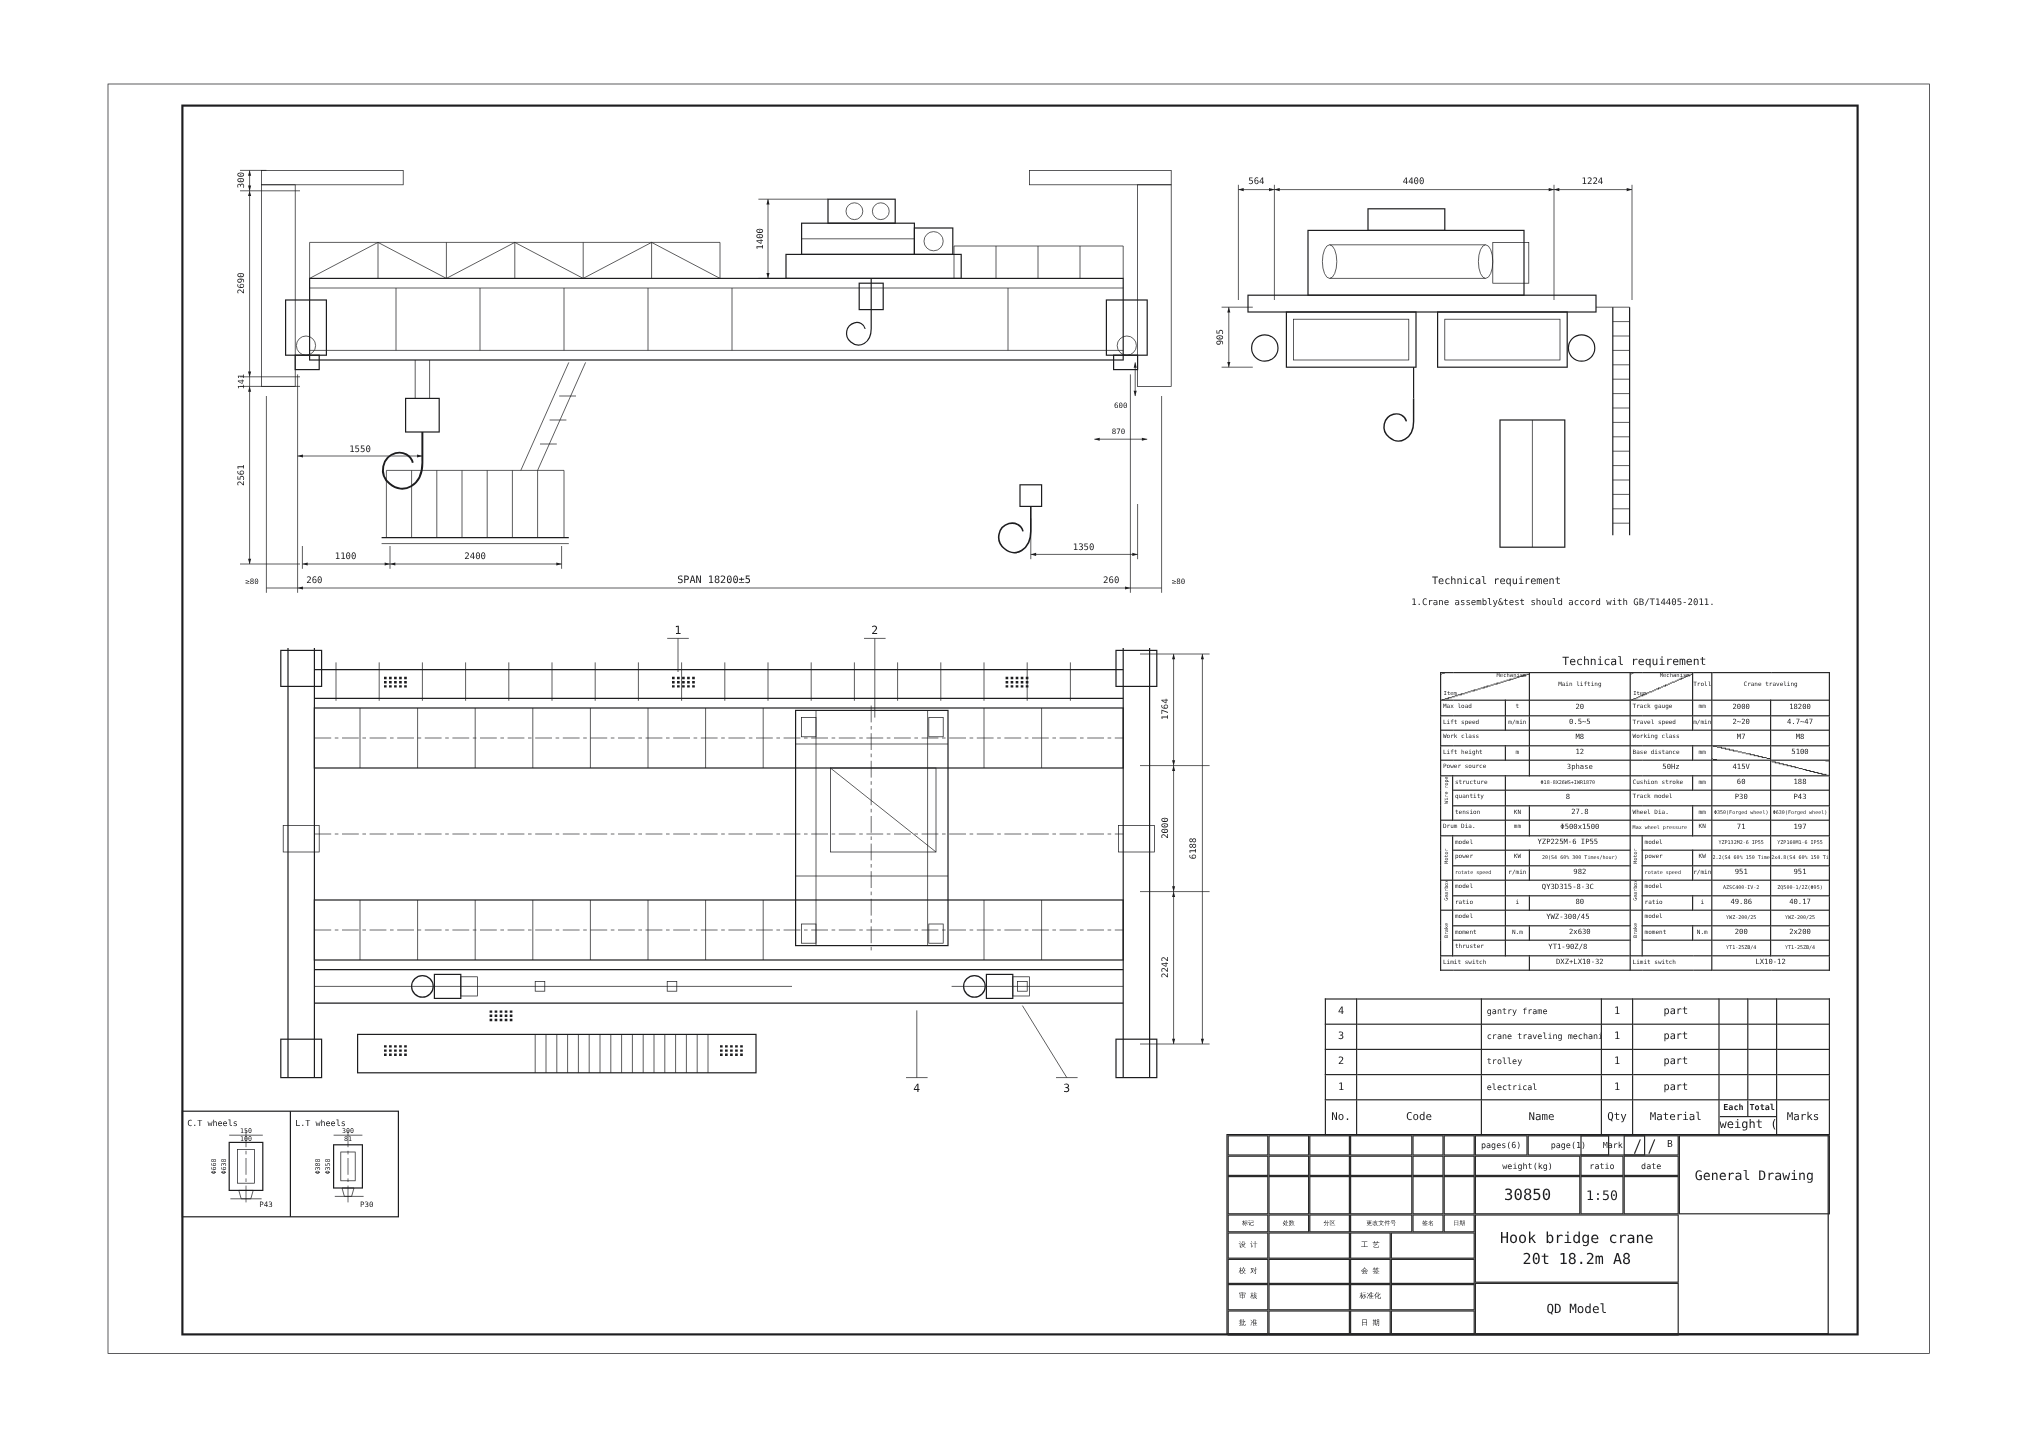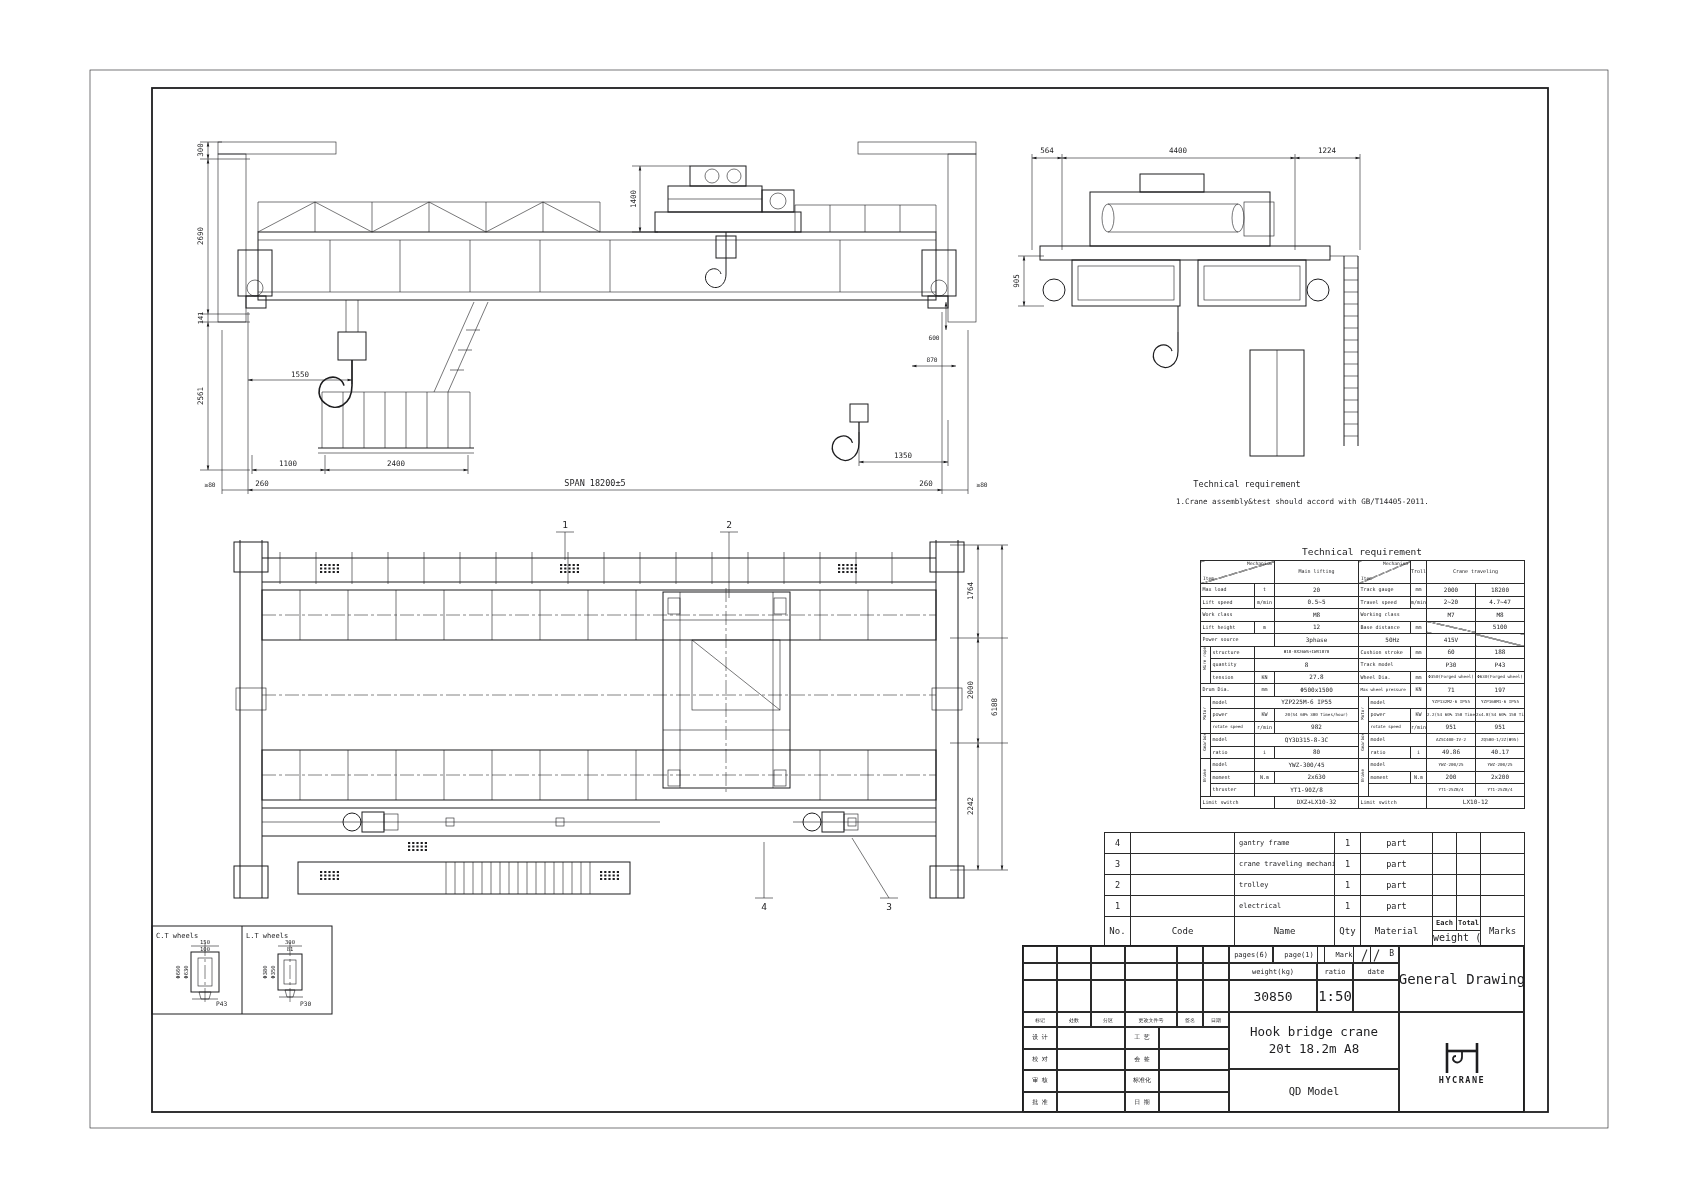--- a/index.html
+++ b/index.html
@@ -37,21 +37,21 @@
   .parts .wcell{padding:0;vertical-align:top;}
   .parts .wtop{display:flex;border-bottom:.9px solid #2a2a2a;font-size:7px;height:13px;line-height:13px;font-weight:bold;}
   .parts .wtop span{flex:1;}
   .parts .wtop span:first-child{border-right:.9px solid #2a2a2a;}
   .parts .wbot{font-size:10px;height:14px;line-height:14px;}
   
   .tb{position:absolute;left:1022px;top:945px;width:502px;height:167px;border:1.3px solid #1d1d1f;box-sizing:border-box;}
   .tc{position:absolute;box-sizing:border-box;border:.8px solid #2a2a2a;display:flex;
       align-items:center;justify-content:center;overflow:hidden;white-space:nowrap;}
   .f5{font-size:5px;} .f6{font-size:6px;} .f7{font-size:7px;} .f8{font-size:8px;}
-  .f11{font-size:14px;} .f13{font-size:13px;}
+  .f11{font-size:11px;} .f13{font-size:13px;}
   .markcell i{position:absolute;width:1px;height:13px;background:#2a2a2a;transform:rotate(22deg);}
   .prod{flex-direction:column;line-height:1.35;font-size:12.5px;}
   .brandtxt{letter-spacing:1.5px;font-weight:bold;font-size:8.5px;}
 </style>
 </head>
 <body>
 
 <div class="sheet">
 
 <svg width="1697" height="1200" viewBox="0 0 1697 1200">
@@ -744,21 +744,21 @@
   <div class="tc" style="left:154px;top:17px;width:26px;height:17px"></div>
   <div class="tc" style="left:180px;top:17px;width:26px;height:17px"></div>
   <div class="tc" style="left:0;top:34px;width:34px;height:32px"></div>
   <div class="tc" style="left:34px;top:34px;width:34px;height:32px"></div>
   <div class="tc" style="left:68px;top:34px;width:34px;height:32px"></div>
   <div class="tc" style="left:102px;top:34px;width:52px;height:32px"></div>
   <div class="tc" style="left:154px;top:34px;width:26px;height:32px"></div>
   <div class="tc" style="left:180px;top:34px;width:26px;height:32px"></div>
 
   <div class="tc f7" style="left:206px;top:0;width:44px;height:17px">pages(6)</div>
-  <div class="tc f7" style="left:250px;top:0;width:52px;height:17px">page(1)</div>
+  <div class="tc f7" style="left:250px;top:0;width:68px;height:17px">page(1)</div>
   <div class="tc f7" style="left:294px;top:0;width:54px;height:17px">Mark</div>
   <div class="tc f8 markcell" style="left:330px;top:0;width:46px;height:17px">
     <i style="left:10px;top:2px"></i>
         <i style="left:22px;top:2px"></i>
     <span style="position:absolute;right:4px;top:2px">B</span>
   </div>
   <div class="tc f7" style="left:206px;top:17px;width:88px;height:17px">weight(kg)</div>
   <div class="tc f7" style="left:294px;top:17px;width:36px;height:17px">ratio</div>
   <div class="tc f7" style="left:330px;top:17px;width:46px;height:17px">date</div>
   <div class="tc f13" style="left:206px;top:34px;width:88px;height:32px">30850</div>
@@ -790,26 +790,15 @@
   <div class="tc" style="left:34px;top:145.5px;width:68px;height:21.5px"></div>
   <div class="tc f6" style="left:102px;top:145.5px;width:34px;height:21.5px">日 期</div>
   <div class="tc" style="left:136px;top:145.5px;width:70px;height:21.5px"></div>
 
   <div class="tc prod" style="left:206px;top:66px;width:170px;height:57px">
     <div>Hook bridge crane</div>
     <div>20t 18.2m A8</div>
   </div>
   <div class="tc" style="left:206px;top:123px;width:170px;height:44px;font-size:10.5px">QD Model</div>
 
-  <div class="tc" style="left:376px;top:66px;width:126px;height:101px;flex-direction:column">
-    <svg width="46" height="34" viewBox="0 0 46 34">
-      <g stroke="#1d1d1f" stroke-width="2.6" fill="none">
-        <line x1="8" y1="2" x2="8" y2="32"></line>
-            <line x1="38" y1="2" x2="38" y2="32"></line>
-        <line x1="8" y1="10" x2="38" y2="10"></line>
-      </g>
-      <path d="M23,10 v6 c0,5 -5,7 -8,4 c-2,-2 -1,-5 2,-5" stroke="#1d1d1f" stroke-width="1.8" fill="none"></path>
-    </svg>
-    <div class="brandtxt">HYCRANE</div>
-  </div>
 </div>
 
 </div>
 
 </body></html>

